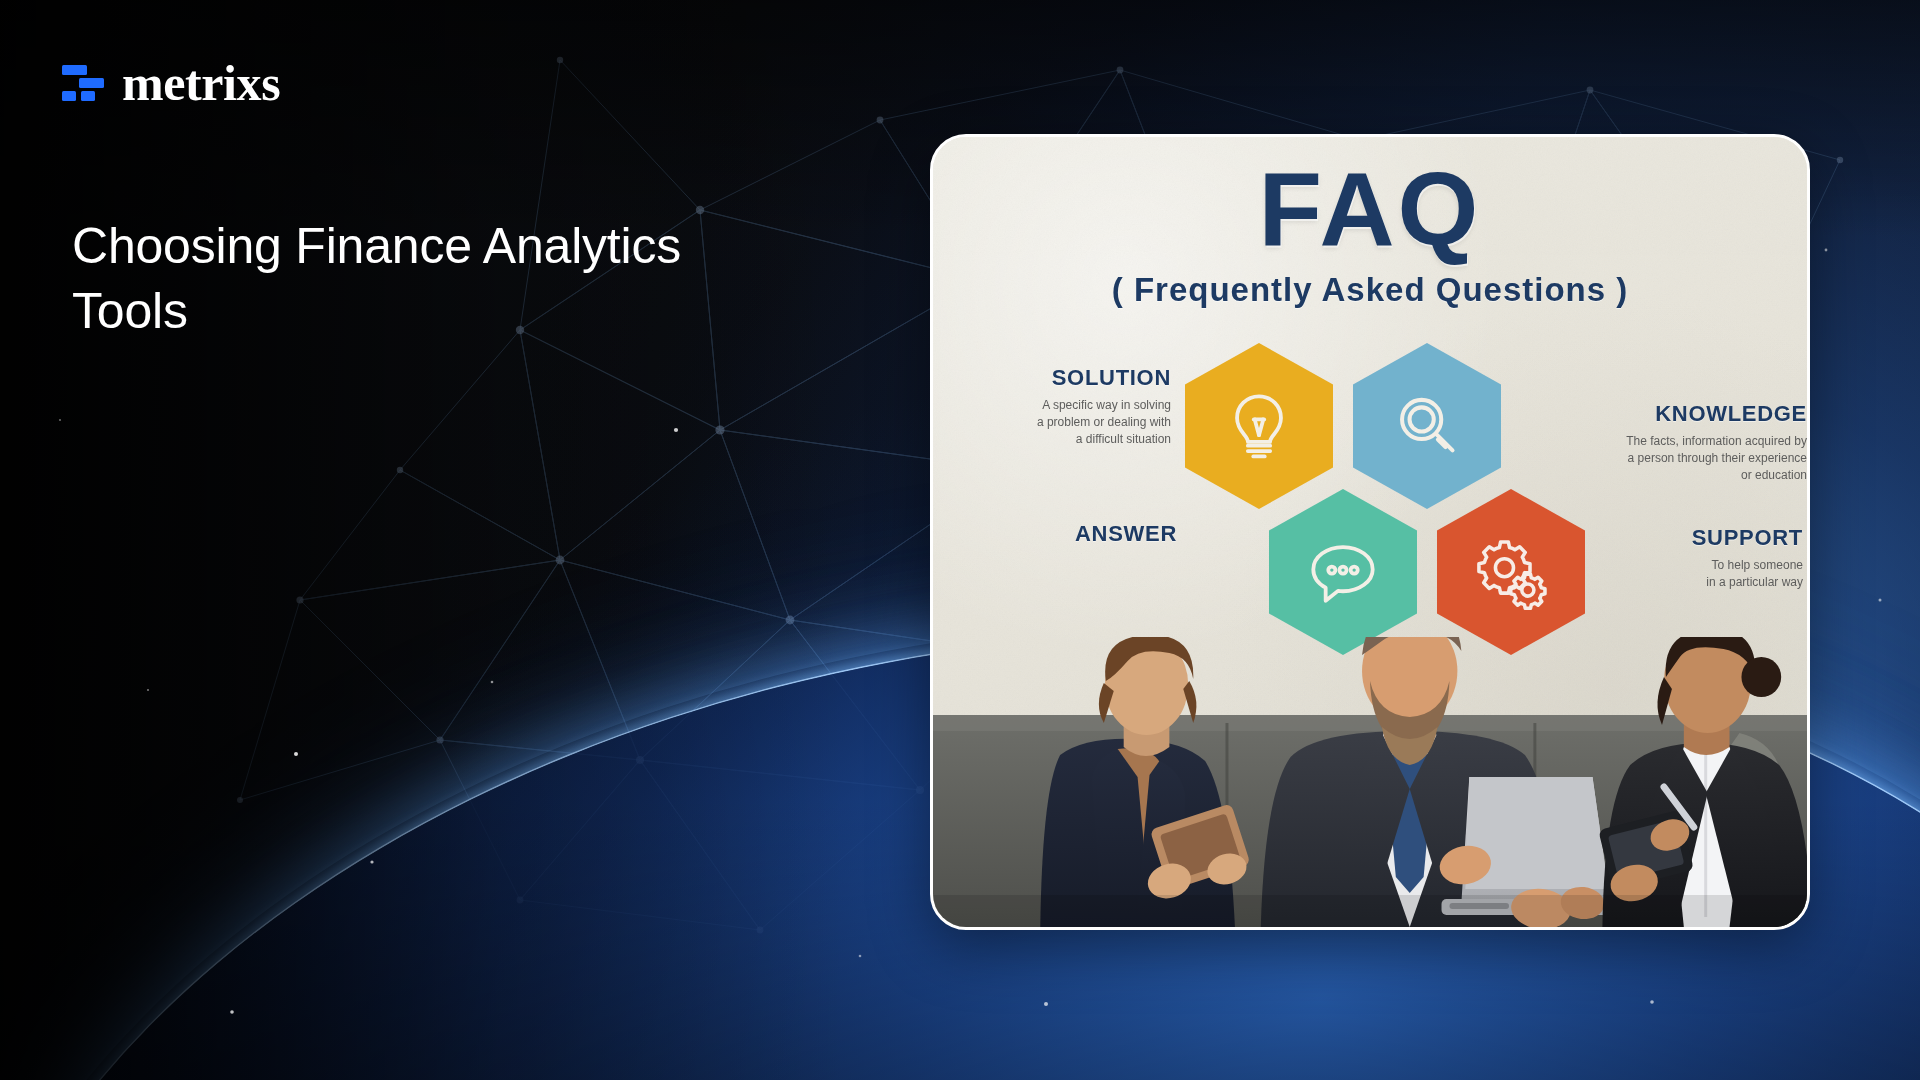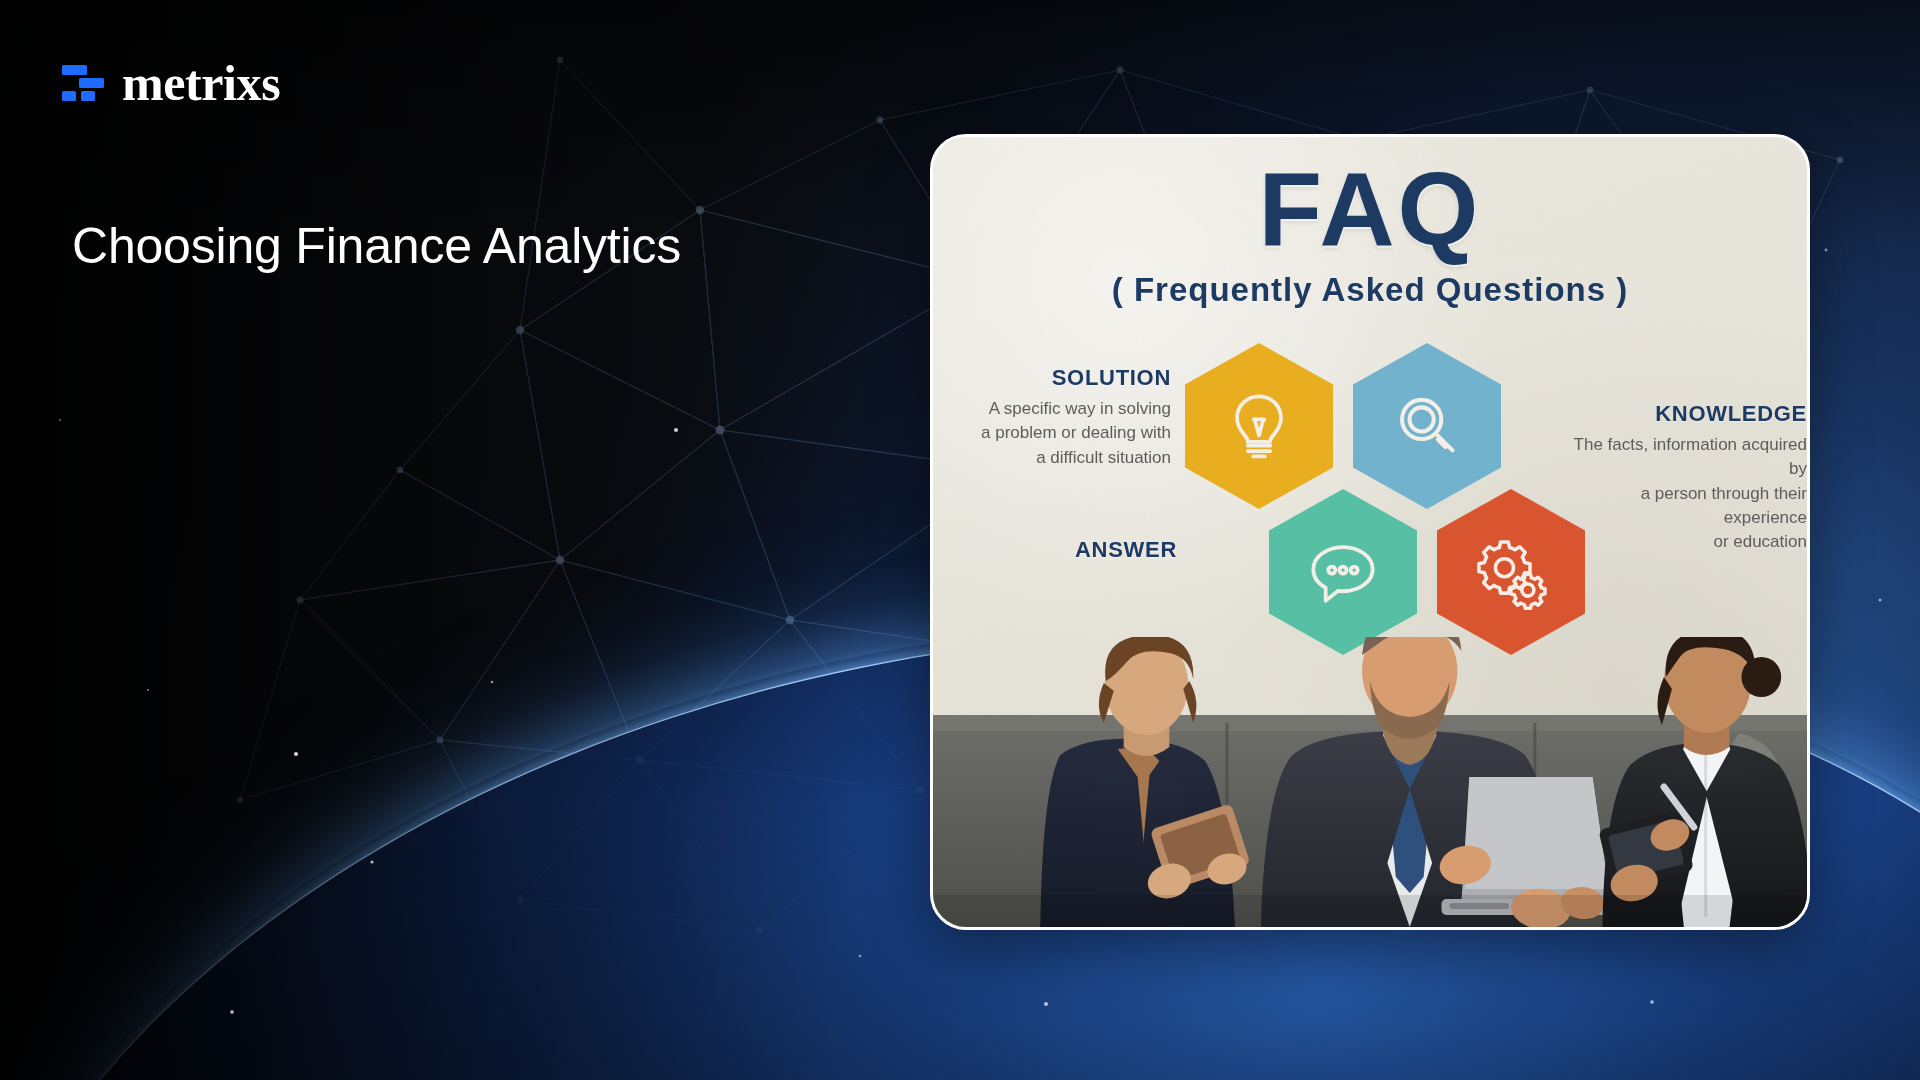--- a/index.html
+++ b/index.html
@@ -196,29 +196,29 @@
     font-size: 22px;
     font-weight: 700;
     letter-spacing: 0.7px;
     line-height: 1.15;
     margin-bottom: 7px;
     font-family: "Liberation Sans", sans-serif;
     text-shadow: 0 1px 0 rgba(255,255,255,0.5);
   }
   .lbl .d {
     color: #5d5d5c;
-    font-size: 17px;
+    font-size: 12px;
     font-weight: 400;
     line-height: 1.42;
     white-space: pre-line;
     font-family: "Liberation Sans", sans-serif;
   }
   #lbl-solution  { left: 12px;  top: 228px; width: 226px; }
   #lbl-knowledge { left: 636px; top: 228px; width: 238px; margin-top: 36px; }
-  #lbl-answer    { left: 6px;   top: 400px; width: 238px; }
+  #lbl-answer    { left: 6px;   top: 384px; width: 238px; }
   #lbl-support   { left: 644px; top: 388px; width: 226px; }
 
   
   #photo {
     position: absolute;
     left: 0; right: 0; bottom: 0;
     height: 290px;
     overflow: hidden;
   }
   #photo svg { width: 100%; height: 100%; display: block; }
@@ -325,20 +325,21 @@
       <i class="b1"></i>
         <i class="b2"></i>
         <i class="b3"></i>
         <i class="b4"></i>
     </div>
     <div id="logo-word">metrixs</div>
   </div>
 
   <div id="headline">
     <div class="ln light">Choosing Finance Analytics</div>
+    <div class="ln light">Tools</div>
   </div>
 
   <div id="faq-card" style="border-color: rgb(255, 255, 255);">
 
     <div id="card-paper"></div>
     <div id="card-grain">
       <svg viewBox="0 0 880 796" preserveAspectRatio="none">
         <filter id="grainFilter">
           <feTurbulence type="fractalNoise" baseFrequency="0.85" numOctaves="4" stitchTiles="stitch"></feTurbulence>
           <feColorMatrix type="saturate" values="0"></feColorMatrix>
@@ -413,20 +414,25 @@
         <div class="t">KNOWLEDGE</div>
         <div class="d">The facts, information acquired by
 a person through their experience
 or education</div>
       </div>
 
       <div class="lbl" id="lbl-answer">
         <div class="t">ANSWER</div>
       </div>
 
+      <div class="lbl" id="lbl-support">
+        <div class="t">SUPPORT</div>
+        <div class="d">To help someone
+in a particular way</div>
+      </div>
 
       <div id="photo">
         <svg viewBox="0 0 880 290" preserveAspectRatio="none">
           <defs>
             <linearGradient id="couchG" x1="0" y1="0" x2="0" y2="1">
               <stop offset="0%" stop-color="#6e6f6a"></stop>
               <stop offset="100%" stop-color="#4e4f4b"></stop>
             </linearGradient>
             <linearGradient id="suitG" x1="0" y1="0" x2="0" y2="1">
               <stop offset="0%" stop-color="#3a3d45"></stop>

